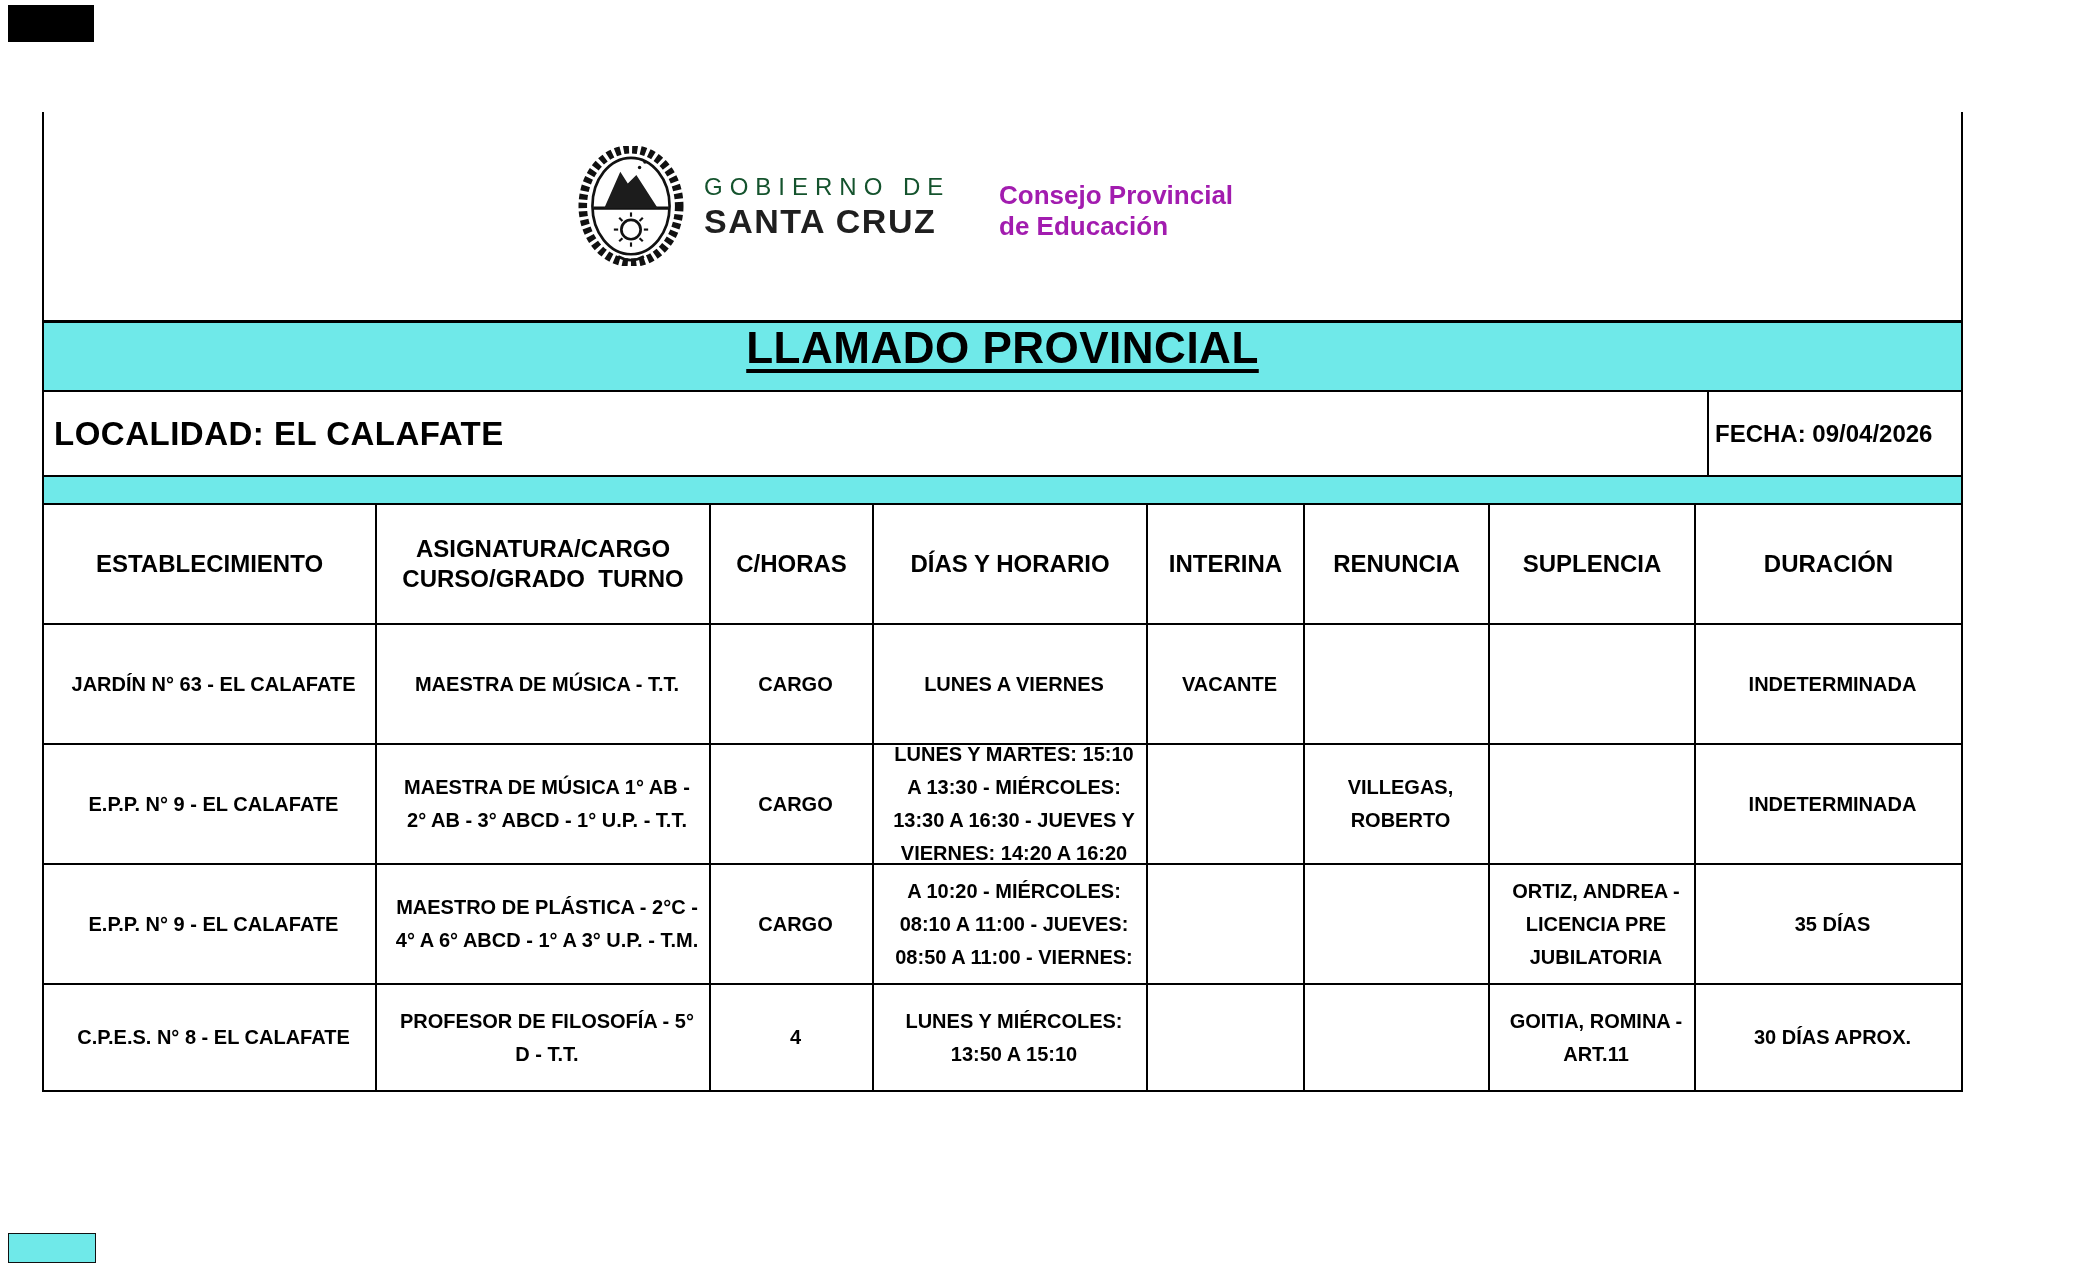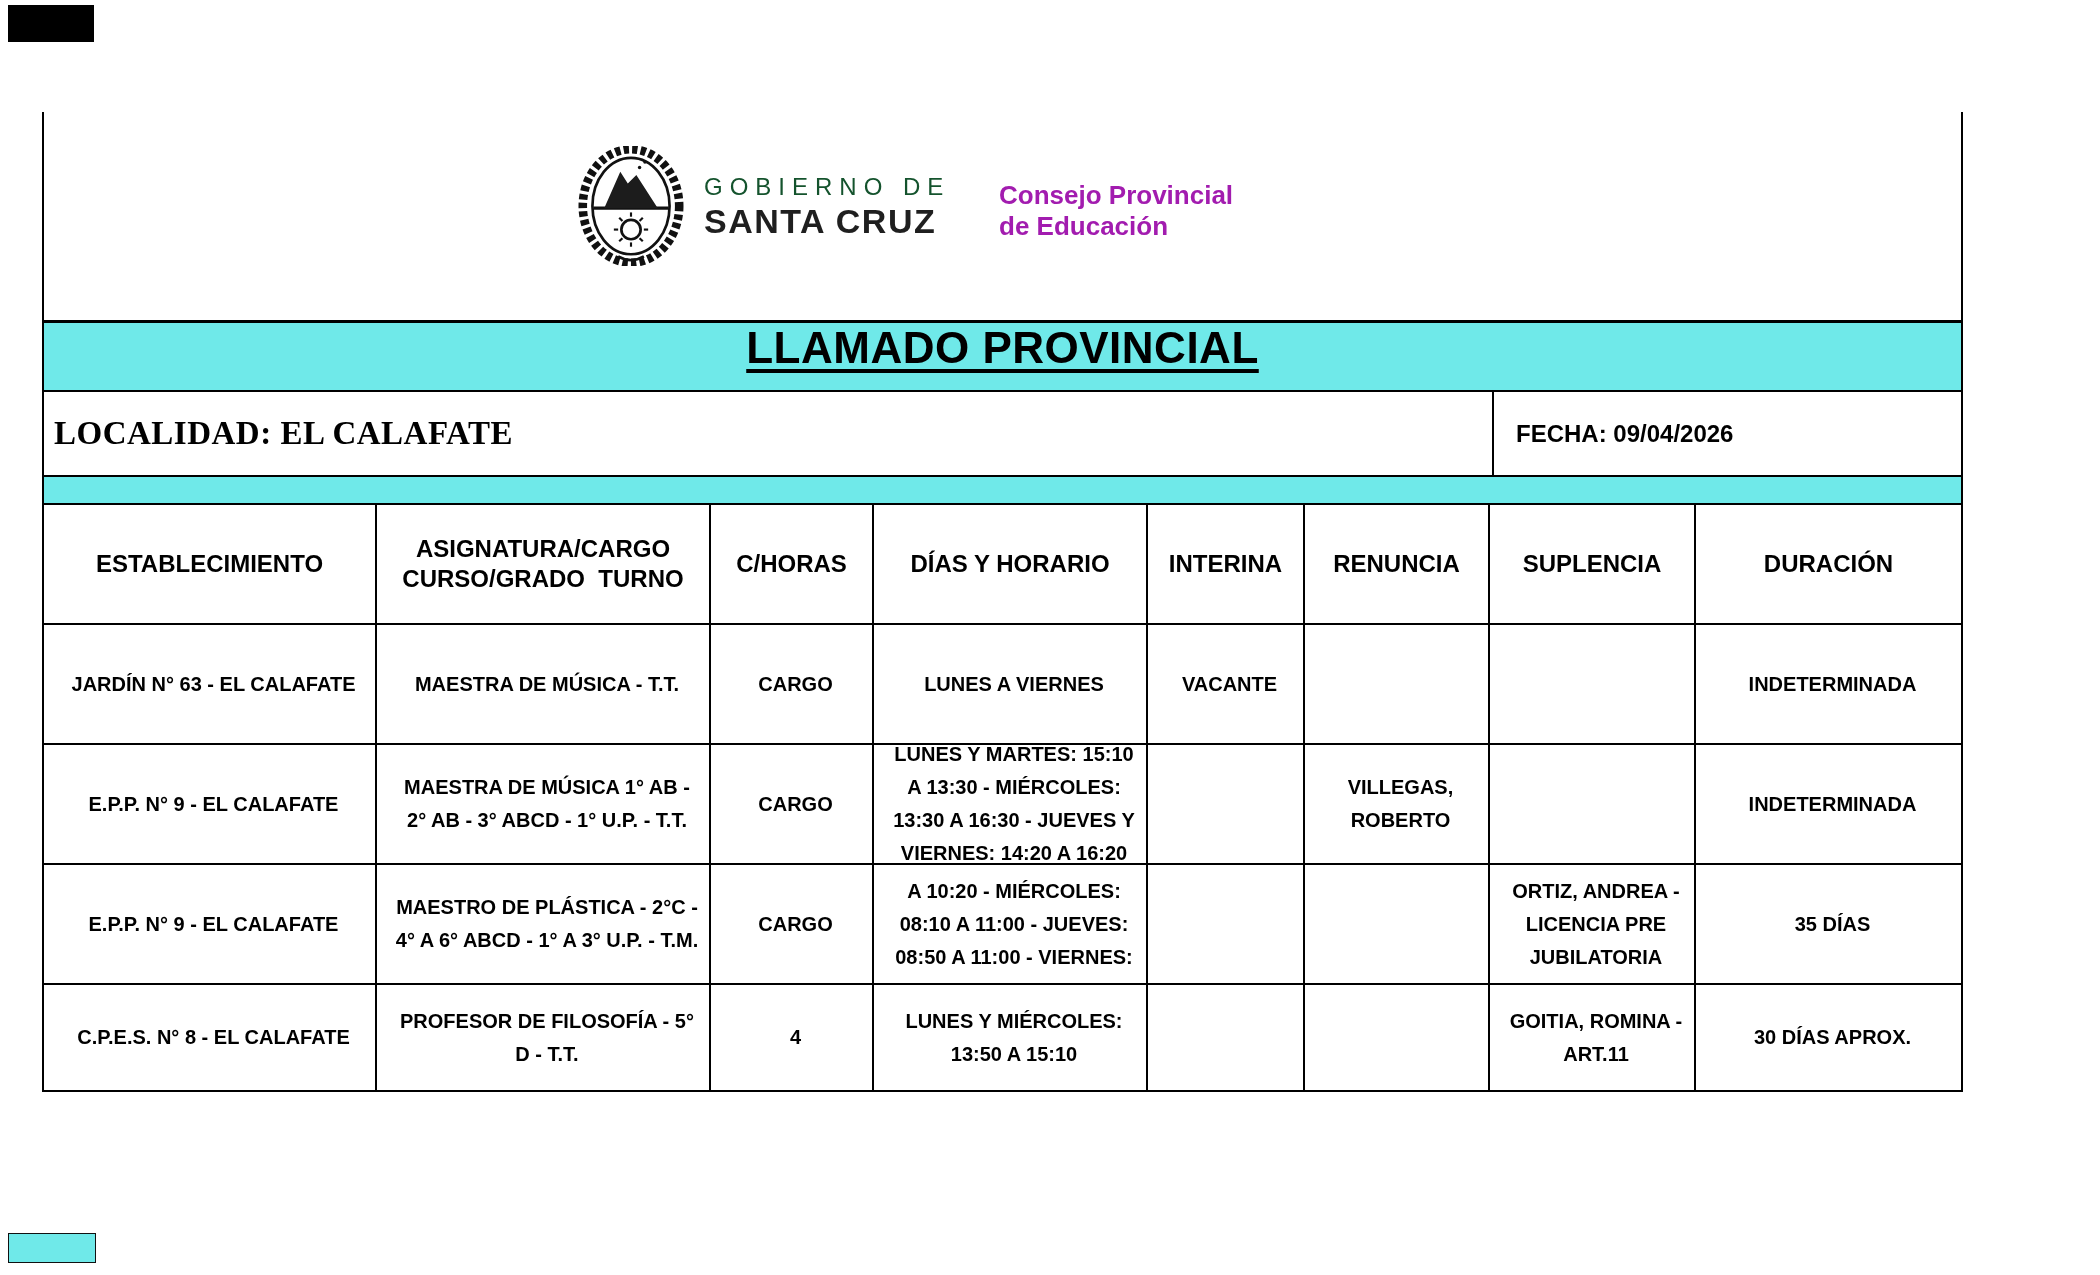--- a/index.html
+++ b/index.html
@@ -34,26 +34,26 @@
     display:flex;align-items:flex-start;justify-content:center;
   }
   .title-band span{
     font-size:44px;font-weight:800;letter-spacing:.5px;
     text-decoration:underline;text-decoration-thickness:4px;text-underline-offset:6px;
   }
 
   
   .info-row{box-sizing:border-box;height:85px;display:flex;border-bottom:2px solid #000;}
   .cell-localidad{
-    box-sizing:border-box;width:1450px;border-right:2px solid #000;
+    box-sizing:border-box;width:1665px;border-right:2px solid #000;
     display:flex;align-items:center;padding-left:10px;
-    font-size:33px;font-weight:800;letter-spacing:.5px;font-family:Liberation Serif, serif;
+    font-size:33px;font-weight:800;letter-spacing:.5px;
   }
   .cell-fecha{
-    box-sizing:border-box;flex:1;display:flex;align-items:center;padding-left:22px;
+    box-sizing:border-box;flex:1;display:flex;align-items:center;padding-left:6px;
     font-size:24px;font-weight:800;
   }
 
   .thin-band{box-sizing:border-box;height:28px;background:#6FE9E9;border-bottom:2px solid #000;}
 
   
   .grid{
     display:grid;
     grid-template-columns:333px 334px 163px 274px 157px 185px 206px 1fr;
     grid-template-rows:120px 120px 120px 120px 107px;

